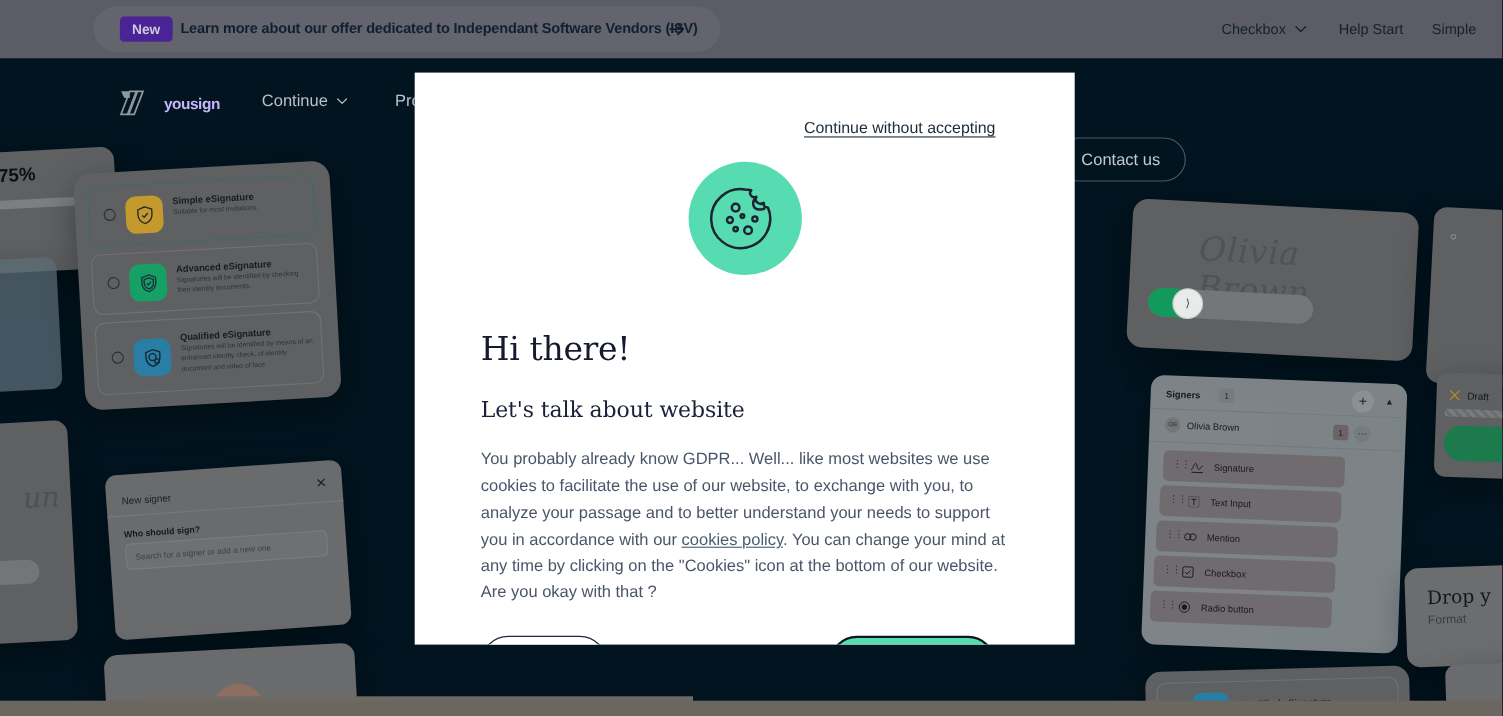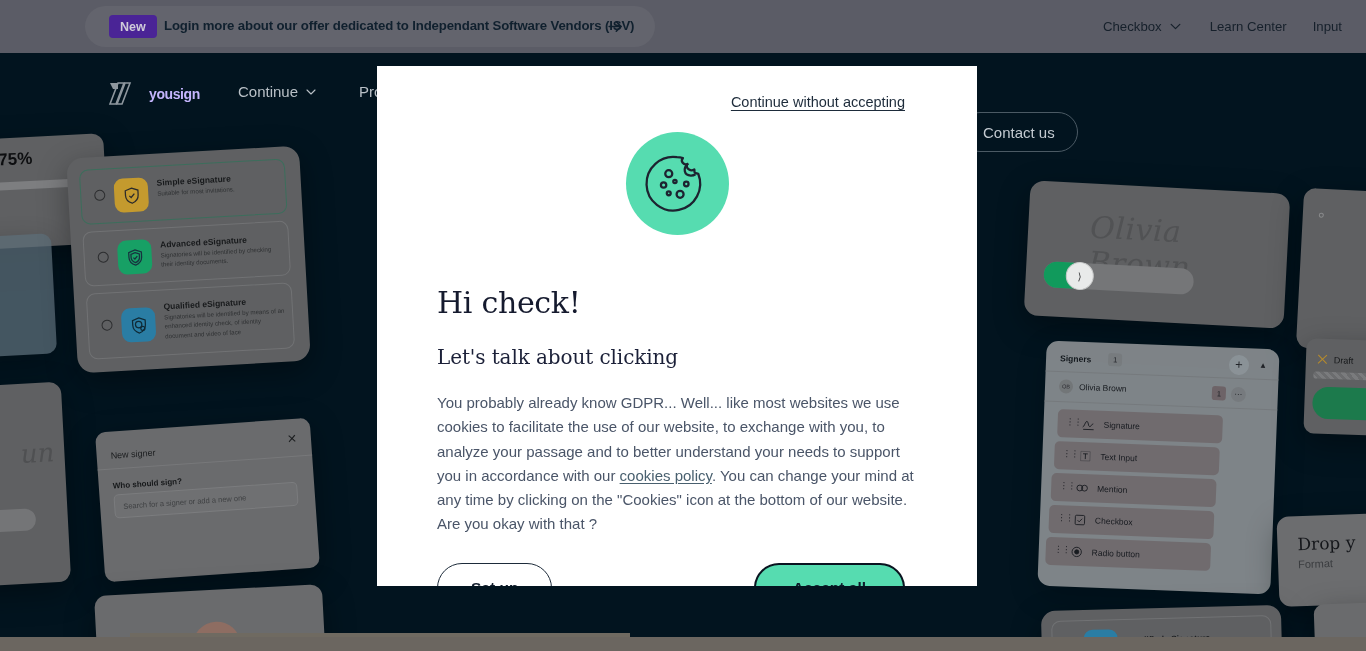--- a/index.html
+++ b/index.html
@@ -251,36 +251,36 @@
   }
   #nav .logo { position:absolute; left:108px; top:28px; display:flex; align-items:center; gap:9px; }
   #nav .logo svg { width:32px; height:25px; }
   #nav .logo .wordmark { font-size:14px; font-weight:700; color:#c4b5fd; letter-spacing:-.4px; }
   #nav .nitem {
     position:absolute; top:30px; font-size:15px; color:#b9c0c6; display:flex; align-items:center; gap:7px;
     white-space:nowrap;
   }
   #nav .nitem .chev { width:12px; height:8px; }
   #nav .contact {
-    position:absolute; left:960px; top:59px; height:40px; padding:0 22px;
+    position:absolute; left:960px; top:72px; height:40px; padding:0 22px;
     border:1px solid #4b5a64; border-radius:20px; color:#c3cad0; font-size:15px;
     display:flex; align-items:center; white-space:nowrap;
   }
   #nav .trial {
     position:absolute; left:1104px; top:71px; height:41px; padding:0 23px;
     background:#2e6b58; border-radius:21px; color:#d7e5e0; font-size:15.5px; font-weight:600;
     display:flex; align-items:center; white-space:nowrap;
   }
 
   
   #modal {
     position:absolute; left:377px; top:66px; width:600px; height:520px;
     background:#ffffff; z-index:50; overflow:hidden;
   }
-  #modal .pad { padding:28px 30px 0 30px; }
+  #modal .pad { padding:28px 30px 0 30px;margin-top:15px; }
   #modal .cwa-wrap { display:flex; justify-content:flex-end; padding-right:42px; }
   #modal .cwa {
     font-size:14.5px; color:#1d2b3a; text-decoration:underline; text-underline-offset:3px;
     background:none; border:none; cursor:pointer; font-family:"Liberation Sans", sans-serif;
   }
   #modal .icon-wrap { display:flex; justify-content:center; margin-top:22px; }
   #modal .cookie-circle {
     width:103px; height:103px; border-radius:50%; background:#56dcb0;
     display:flex; align-items:center; justify-content:center;
   }
@@ -479,35 +479,35 @@
       
     </div>
 
     <div class="bottom-band-tan"></div>
     <div class="bottom-band"></div>
   </div>
 
   <div id="announce">
     <div class="pill"></div>
     <div class="newtag">New</div>
-    <div class="atext">Login more about our offer dedicated to Independant Software Vendors (ISV)</div>
+    <div class="atext">Learn more about our offer dedicated to Independant Software Vendors (ISV)</div>
     <svg class="aarrow" viewBox="0 0 24 24" fill="none" stroke="currentColor" stroke-width="2" stroke-linecap="round" stroke-linejoin="round">
         <path d="M4 12h15"></path>
         <path d="M13 6l6 6-6 6"></path>
       </svg>
 
     <div class="right">
       <div class="ritem lang">
         <span>Checkbox</span>
         <svg class="chev" viewBox="0 0 24 16" fill="none" stroke="currentColor" stroke-width="2.2" stroke-linecap="round" stroke-linejoin="round">
             <path d="M4 4l8 8 8-8"></path>
           </svg>
       </div>
-      <div class="ritem">Learn Center</div>
-      <div class="ritem">Input</div>
+      <div class="ritem">Help Start</div>
+      <div class="ritem">Simple</div>
     </div>
   </div>
 
   <div id="nav">
     <div class="logo">
       <svg viewBox="0 0 32 25" fill="none">
         <path d="M2 2 L10 2 L10 8 L5 8 Z" fill="#8e979e"></path>
         <path d="M10 2 L16 2 L8 23 L2 23 Z" fill="none" stroke="#8e979e" stroke-width="1.6"></path>
         <path d="M17 2 L22 2 L14 23 L9 23 Z" fill="none" stroke="#8e979e" stroke-width="1.6"></path>
       </svg>
@@ -541,22 +541,22 @@
             <circle cx="24" cy="22" r="3.4"></circle>
             <circle cx="19" cy="33" r="2.6"></circle>
             <circle cx="30" cy="29.5" r="1.6"></circle>
             <circle cx="24" cy="41" r="1.9"></circle>
             <circle cx="35" cy="42" r="3.4"></circle>
             <circle cx="41" cy="32" r="2.2"></circle>
           </svg>
         </div>
       </div>
 
-      <h1>Hi check!</h1>
-      <h2>Let's talk about clicking</h2>
+      <h1>Hi there!</h1>
+      <h2>Let's talk about website</h2>
 
       <p class="body"><span>You probably already know GDPR... Well... like most websites we use cookies to facilitate the use of our website, to exchange with you, to analyze your passage and to better understand your needs to support you in accordance with our </span><a href="#">cookies policy</a><span>. You can change your mind at any time by clicking on the "Cookies" icon at the bottom of our website. Are you okay with that ?</span></p>
 
       <div class="actions">
         <button class="btn-setup">Set up</button>
         <button class="btn-accept">Accept all</button>
       </div>
     </div>
   </div>
 

